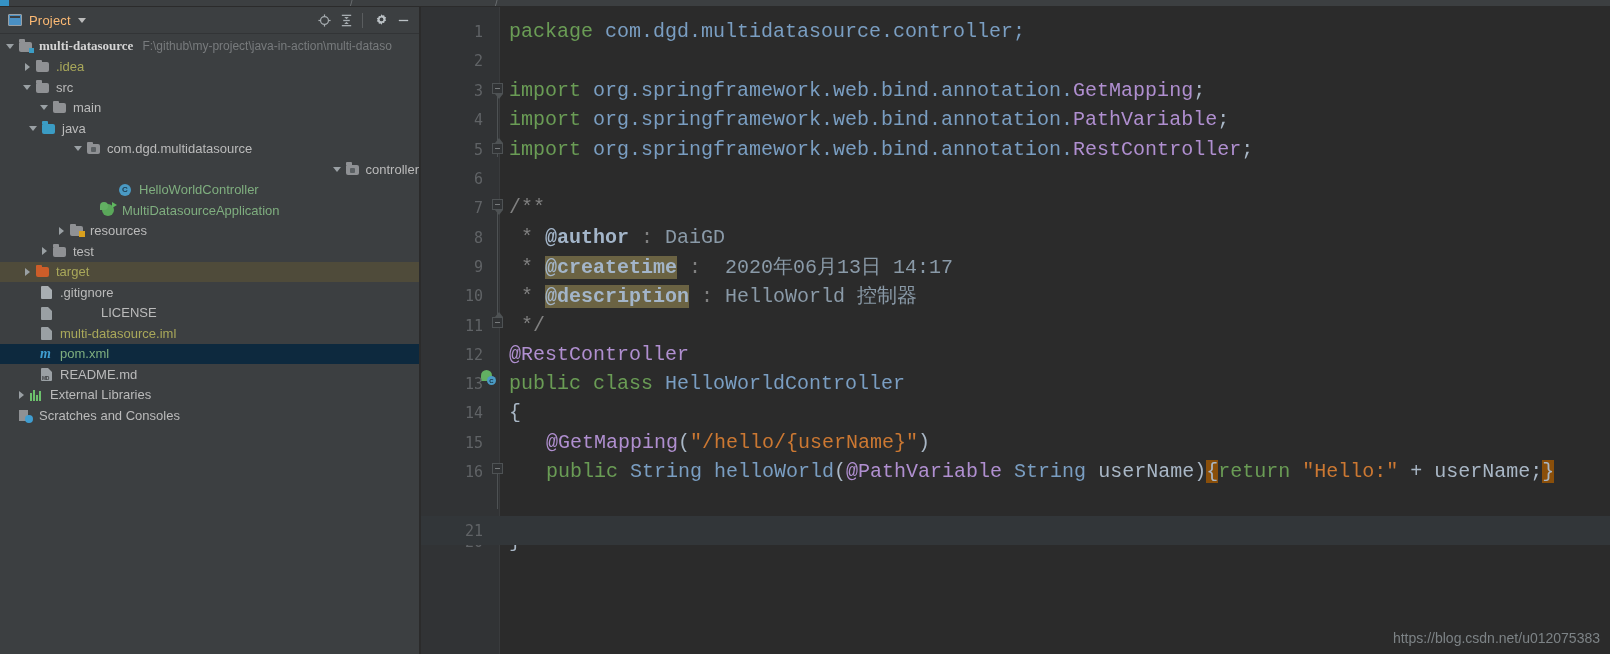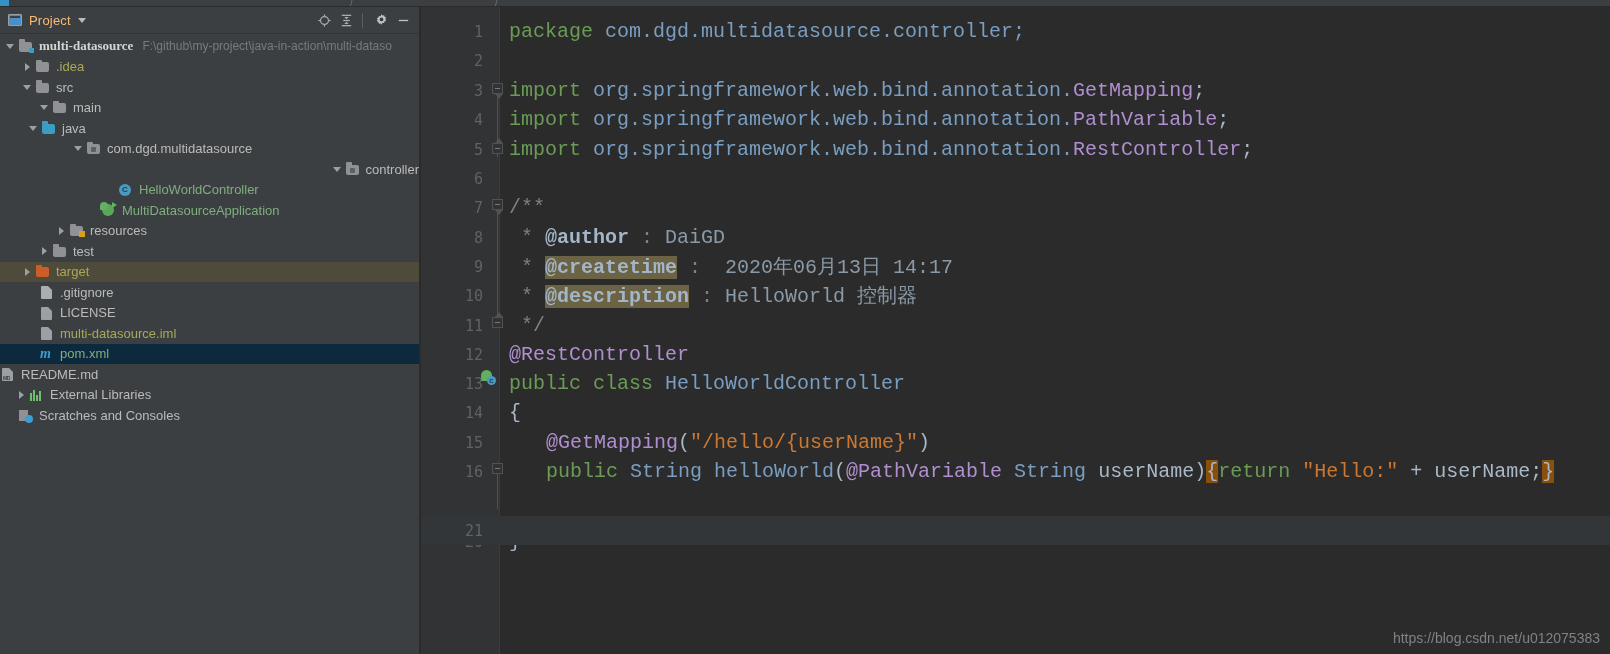--- a/index.html
+++ b/index.html
@@ -481,42 +481,42 @@
         <span class="lbl olive">target</span>
       </div>
 
       <div class="row" style="padding-left:39px;">
         <span class="tico">
             <span class="fico git"></span>
           </span>
         <span class="lbl">.gitignore</span>
       </div>
 
+      <div class="row" style="padding-left:39px;gap:41px;">
+        <span class="tico">
+            <span class="fico lic"></span>
+          </span>
+        <span class="lbl">LICENSE</span>
+      </div>
+
       <div class="row" style="padding-left:39px;">
         <span class="tico">
-            <span class="fico lic"></span>
-          </span>
-        <span class="lbl">LICENSE</span>
+            <span class="fico iml"></span>
+          </span>
+        <span class="lbl olive">multi-datasource.iml</span>
+      </div>
+
+      <div class="row sel-blue" style="padding-left:39px;">
+        <span class="tico">
+            <span class="mico">m</span>
+          </span>
+        <span class="lbl green">pom.xml</span>
       </div>
 
       <div class="row" style="padding-left:39px;">
-        <span class="tico">
-            <span class="fico iml"></span>
-          </span>
-        <span class="lbl olive">multi-datasource.iml</span>
-      </div>
-
-      <div class="row sel-blue" style="padding-left:39px;">
-        <span class="tico">
-            <span class="mico">m</span>
-          </span>
-        <span class="lbl green">pom.xml</span>
-      </div>
-
-      <div class="row" style="">
         <span class="tico">
             <span class="fico md">
               <span class="sub">MD</span>
             </span>
           </span>
         <span class="lbl">README.md</span>
       </div>
 
       <div class="row" style="padding-left:16px;">
         <span class="arrow closed"></span>

